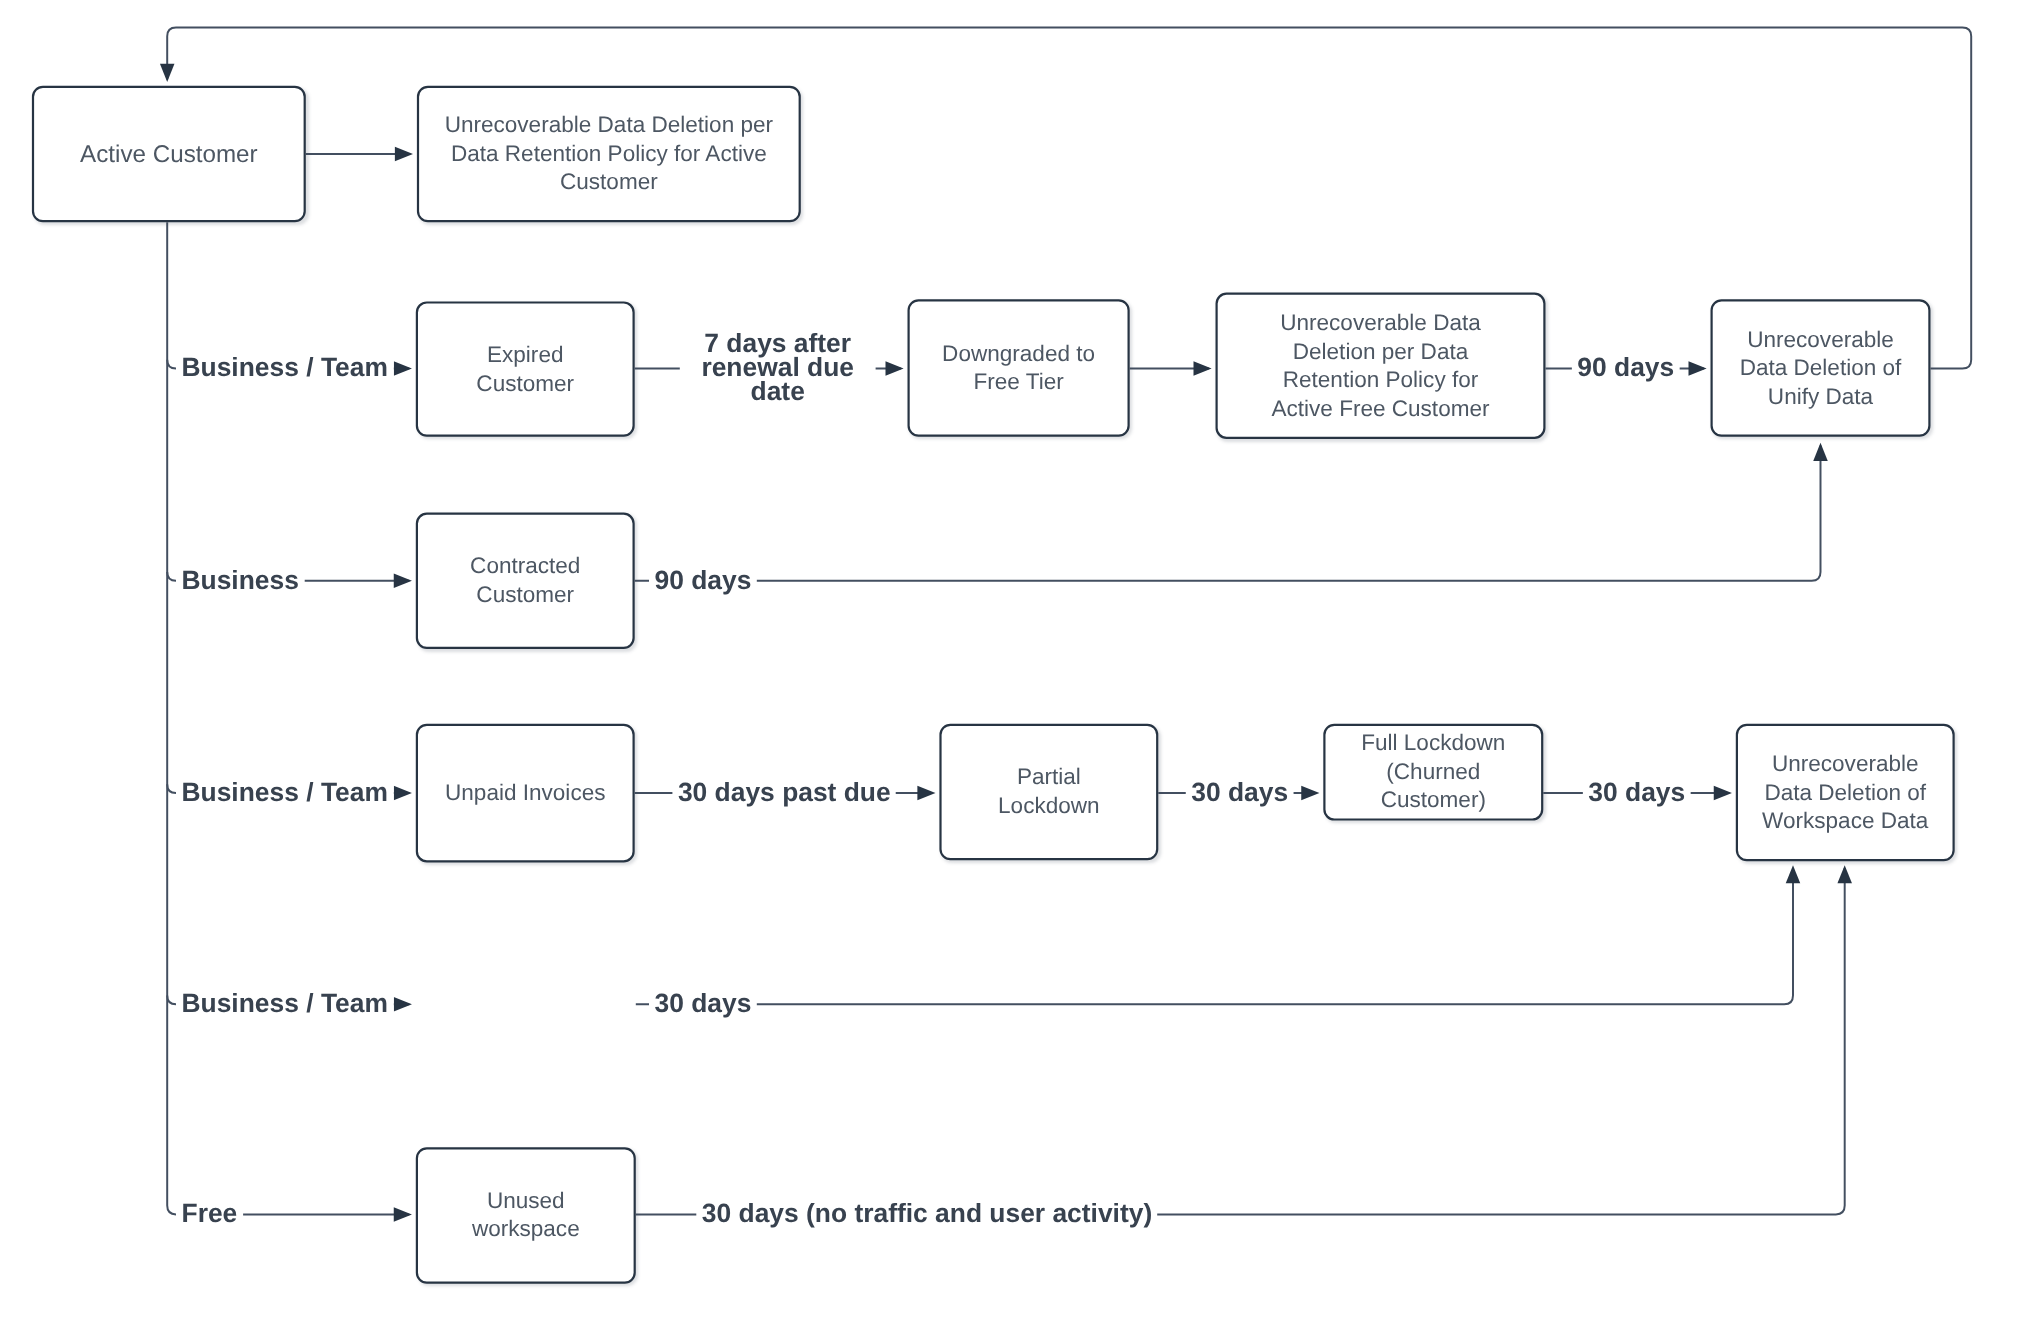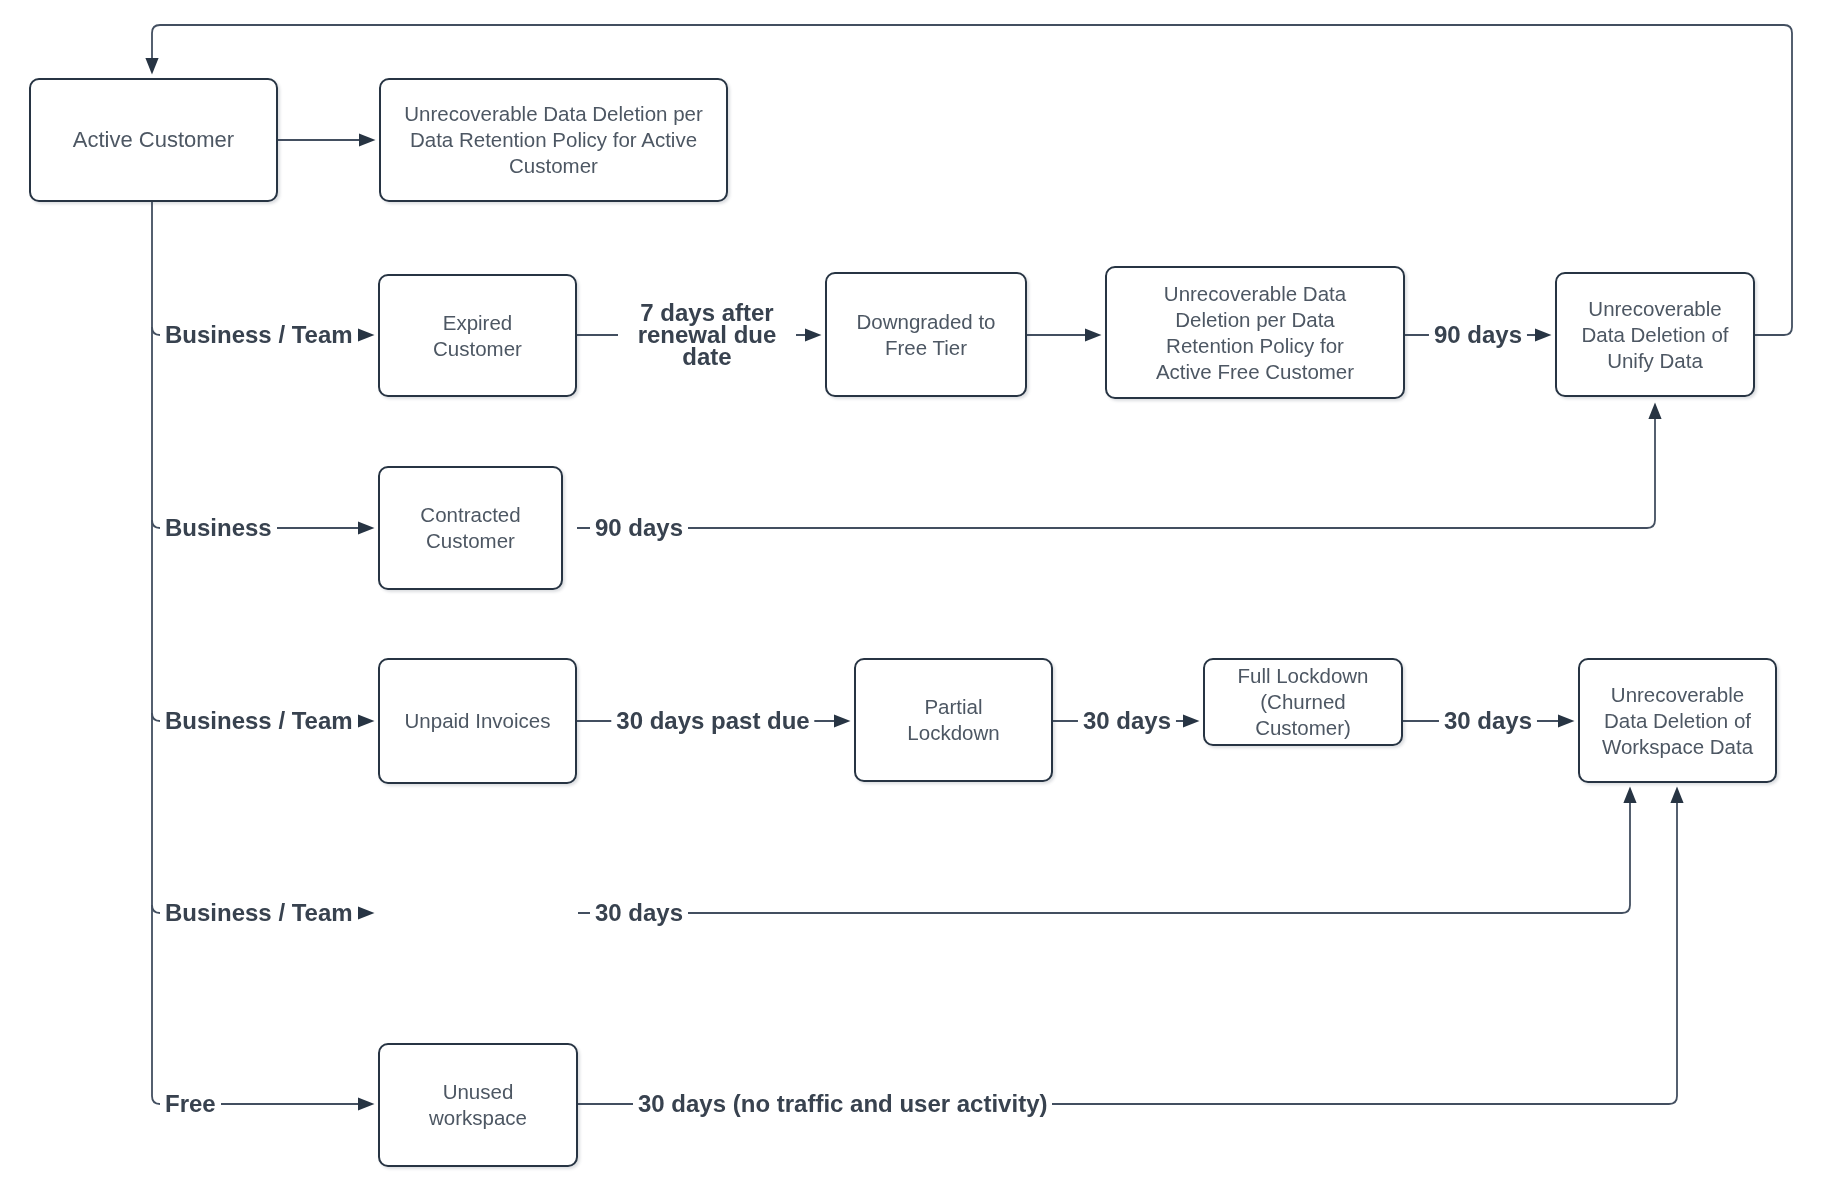--- a/index.html
+++ b/index.html
@@ -41,21 +41,21 @@
   .n-del-active{left:379px;top:78px;width:349px;height:124px;}
   .n-del-active .t{max-width:305px;}
   .n-expired{left:378px;top:274px;width:199px;height:123px;}
   .n-expired .t{max-width:125px;}
   .n-downgraded{left:825px;top:272px;width:202px;height:125px;}
   .n-downgraded .t{max-width:160px;}
   .n-del-free{left:1105px;top:266px;width:300px;height:133px;}
   .n-del-free .t{max-width:222px;}
   .n-unify{left:1555px;top:272px;width:200px;height:125px;}
   .n-unify .t{max-width:175px;}
-  .n-contracted{left:378px;top:466px;width:185px;height:124px;}
+  .n-contracted{left:378px;top:466px;width:199px;height:124px;}
   .n-contracted .t{max-width:135px;}
   .n-unpaid{left:378px;top:658px;width:199px;height:126px;}
   .n-unpaid .t{max-width:190px;}
   .n-partial{left:854px;top:658px;width:199px;height:124px;}
   .n-partial .t{max-width:115px;}
   .n-full{left:1203px;top:658px;width:200px;height:88px;justify-content:flex-end;}
   .n-full .t{max-width:165px;}
   .n-del-workspace{left:1578px;top:658px;width:199px;height:125px;}
   .n-del-workspace .t{max-width:178px;}
   .n-churned{left:378px;top:851px;width:200px;height:125px;}

